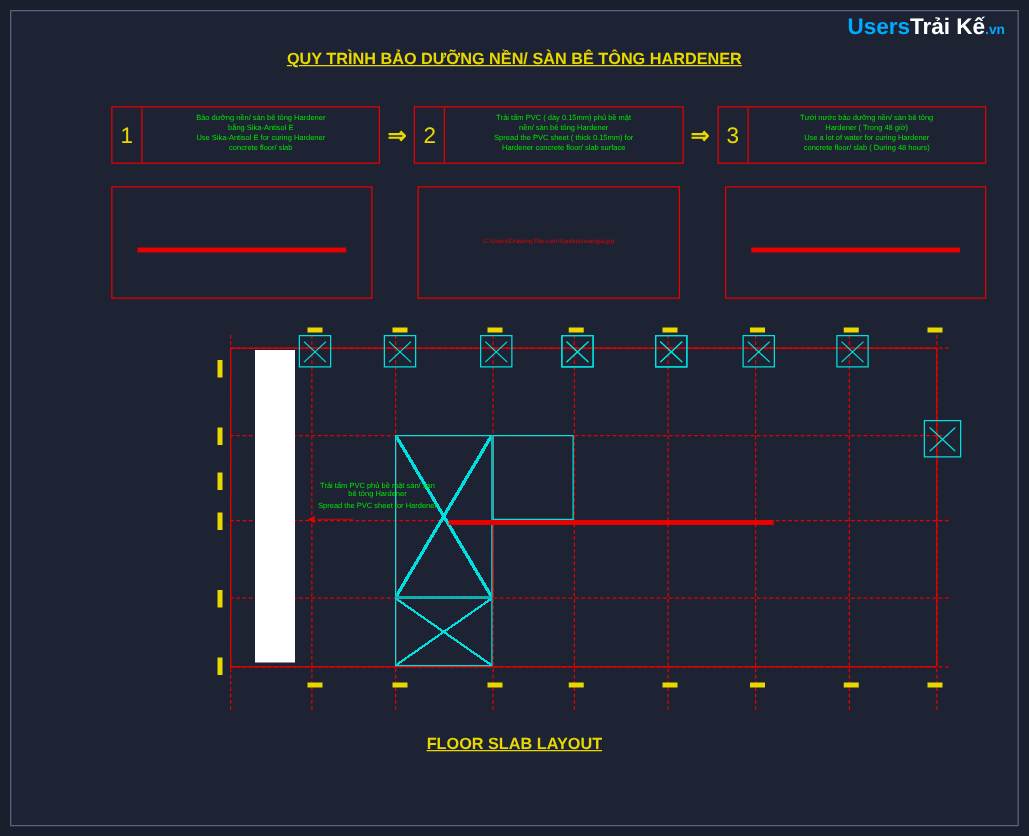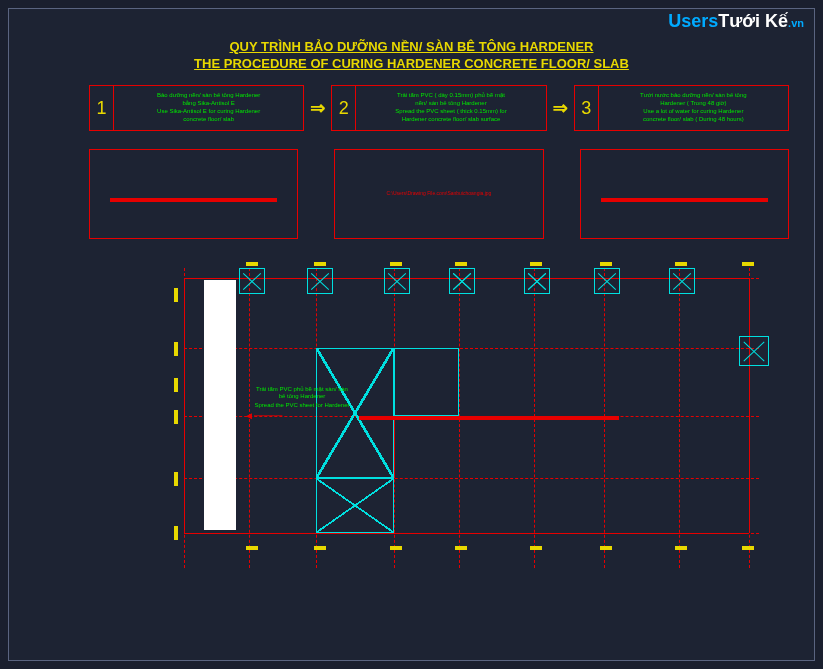--- a/index.html
+++ b/index.html
@@ -162,26 +162,25 @@
   .plan-arrow {
     position:absolute; color:#e60000; font-size:10px;
   }
 </style>
 </head>
 <body>
 
 <div class="frame">
 
   <div class="logo">
-    <span class="f">Users</span><span class="t">Tưới Kế</span><span class="vn">.vn</span>
+    <span class="f">Users</span><span class="t">Trải Kế</span><span class="vn">.vn</span>
   </div>
 
   <div class="title-block">
     <div>QUY TRÌNH BẢO DƯỠNG NỀN/ SÀN BÊ TÔNG HARDENER</div>
-    <div>THE PROCEDURE OF CURING HARDENER CONCRETE FLOOR/ SLAB</div>
   </div>
 
   <div class="steps">
     <div class="step-box">
       <div class="step-num">1</div>
       <div class="step-text">
         <div>Bảo dưỡng nền/ sàn bê tông Hardener</div>
           <div>bằng Sika-Antisol E</div>
         <div>Use Sika-Antisol E for curing Hardener</div>
           <div>concrete floor/ slab</div>
@@ -293,14 +292,15 @@
     <div class="ybar" style="left:-10px;top:204px;width:4px;height:14px"></div>
     <div class="ybar" style="left:-10px;top:258px;width:4px;height:14px"></div>
 
     <div class="plan-text" style="left:68px;top:118px;width:100px;text-align:center">
       <div>Trải tấm PVC phủ bề mặt sàn/ sàn bê tông Hardener</div>
       <div style="margin-top:2px">Spread the PVC sheet for Hardener</div>
     </div>
     <div class="plan-arrow" style="left:60px;top:142px">◄────</div>
   </div>
 
+  <div class="layout-label">FLOOR SLAB LAYOUT</div>
 
 </div>
 
 </body></html>

